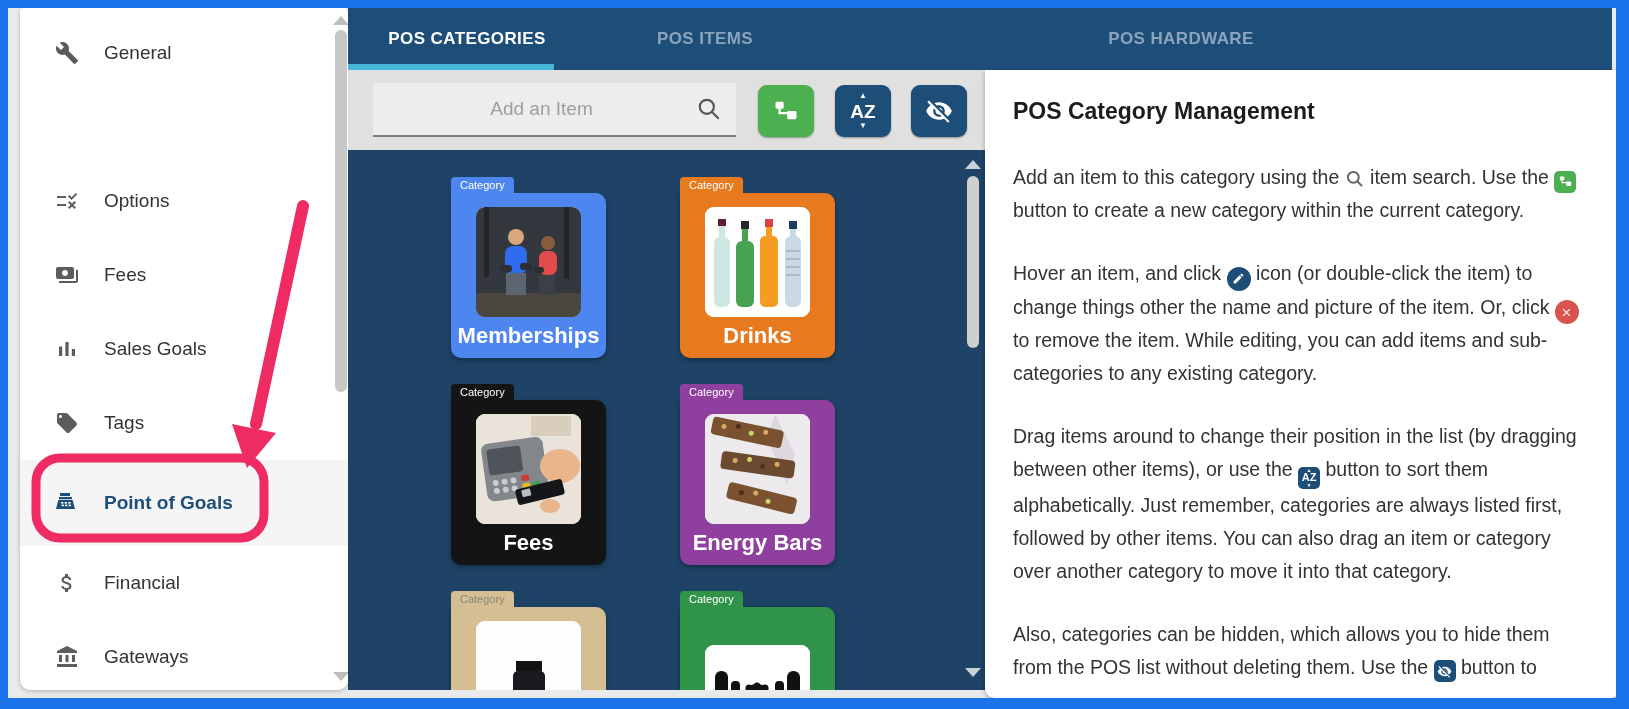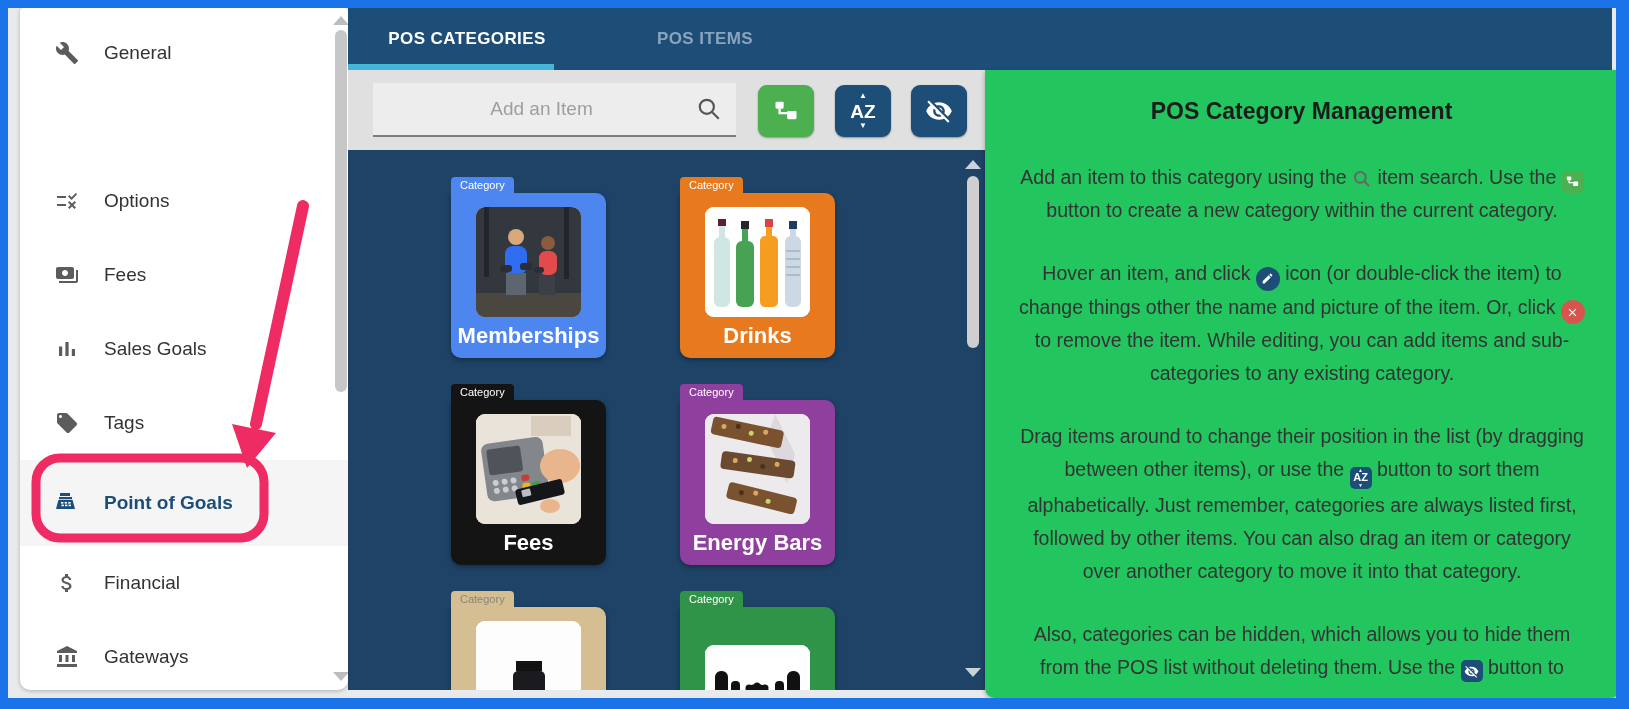--- a/index.html
+++ b/index.html
@@ -55,23 +55,23 @@
   .tile{position:absolute;width:155px;height:165px;border-radius:0 10px 10px 10px;cursor:pointer;
         box-shadow:0 2px 5px rgba(0,0,0,.35);}
   .tile-badge{position:absolute;left:0;top:-16px;height:16px;padding:0 9px;border-radius:4px 4px 0 0;
               font-size:11px;line-height:16px;color:#fff;}
   .tile-img{position:absolute;left:25px;top:14px;width:105px;height:110px;background:#fff;border-radius:9px;overflow:hidden;}
   .tile-img svg{display:block;width:105px;height:110px;}
   .tile-label{position:absolute;left:0;top:130px;width:100%;text-align:center;color:#fff;
               font-size:22px;font-weight:bold;}
 
   
-  #help{position:absolute;left:977px;top:62px;width:635px;height:628px;background:#22c55e;
+  #help{position:absolute;left:977px;top:62px;width:635px;height:628px;background:#ffffff;
         border-radius:0 0 10px 10px;box-shadow:0 2px 5px rgba(0,0,0,.3);overflow:hidden;
-        padding:28px 30px 0 28px;text-align:center;}
+        padding:28px 30px 0 28px;}
   #help h1{margin:0 0 36px 0;font-size:23px;color:#1c1c1c;}
   .help-p{width:578px;font-size:19.5px;line-height:33px;color:#333;margin:0 0 30px 0;}
   .inline-icon{display:inline-flex;align-items:center;justify-content:center;vertical-align:-5px;}
   .badge-sq{width:22px;height:22px;border-radius:5px;}
   .badge-sq svg{width:15px;height:15px;fill:#fff;}
   .badge-circle{width:24px;height:24px;border-radius:50%;}
   .badge-circle svg{width:13px;height:13px;fill:#fff;}
   .bg-navy{background:#1d4e78;} .bg-green{background:#4caf50;} .bg-red{background:#d9544f;}
   .azi.small b{font-size:11px;} .azi.small .up{top:1px;font-size:5px;} .azi.small .dn{bottom:1px;font-size:5px;}
   .mag svg{display:block;}
@@ -164,20 +164,21 @@
         <div class="scroll-thumb" style="left:2px;top:22px;width:12px;height:362px;"></div>
         <div class="tri-dn" style="position:absolute;left:0;top:664px;"></div>
       </div>
     </div>
 
     <div id="navbar">
       <div id="tab-underline"></div>
 
     <div class="tab active" style="left: 0px;">POS CATEGORIES</div>
         <div class="tab" style="left: 238px;">POS ITEMS</div>
+        <div class="tab" style="left: 714px;">POS HARDWARE</div>
       </div>
 
     <div id="toolbar">
       <div id="search-box">
         <input id="search-input" placeholder="Add an Item" style="">
         <span class="mag">
           <svg width="26" height="26" viewBox="0 0 24 24" fill="none" stroke="#555" stroke-width="2">
             <circle cx="10" cy="10" r="6.5"></circle>
               <line x1="15" y1="15" x2="21" y2="21"></line>
           </svg>

